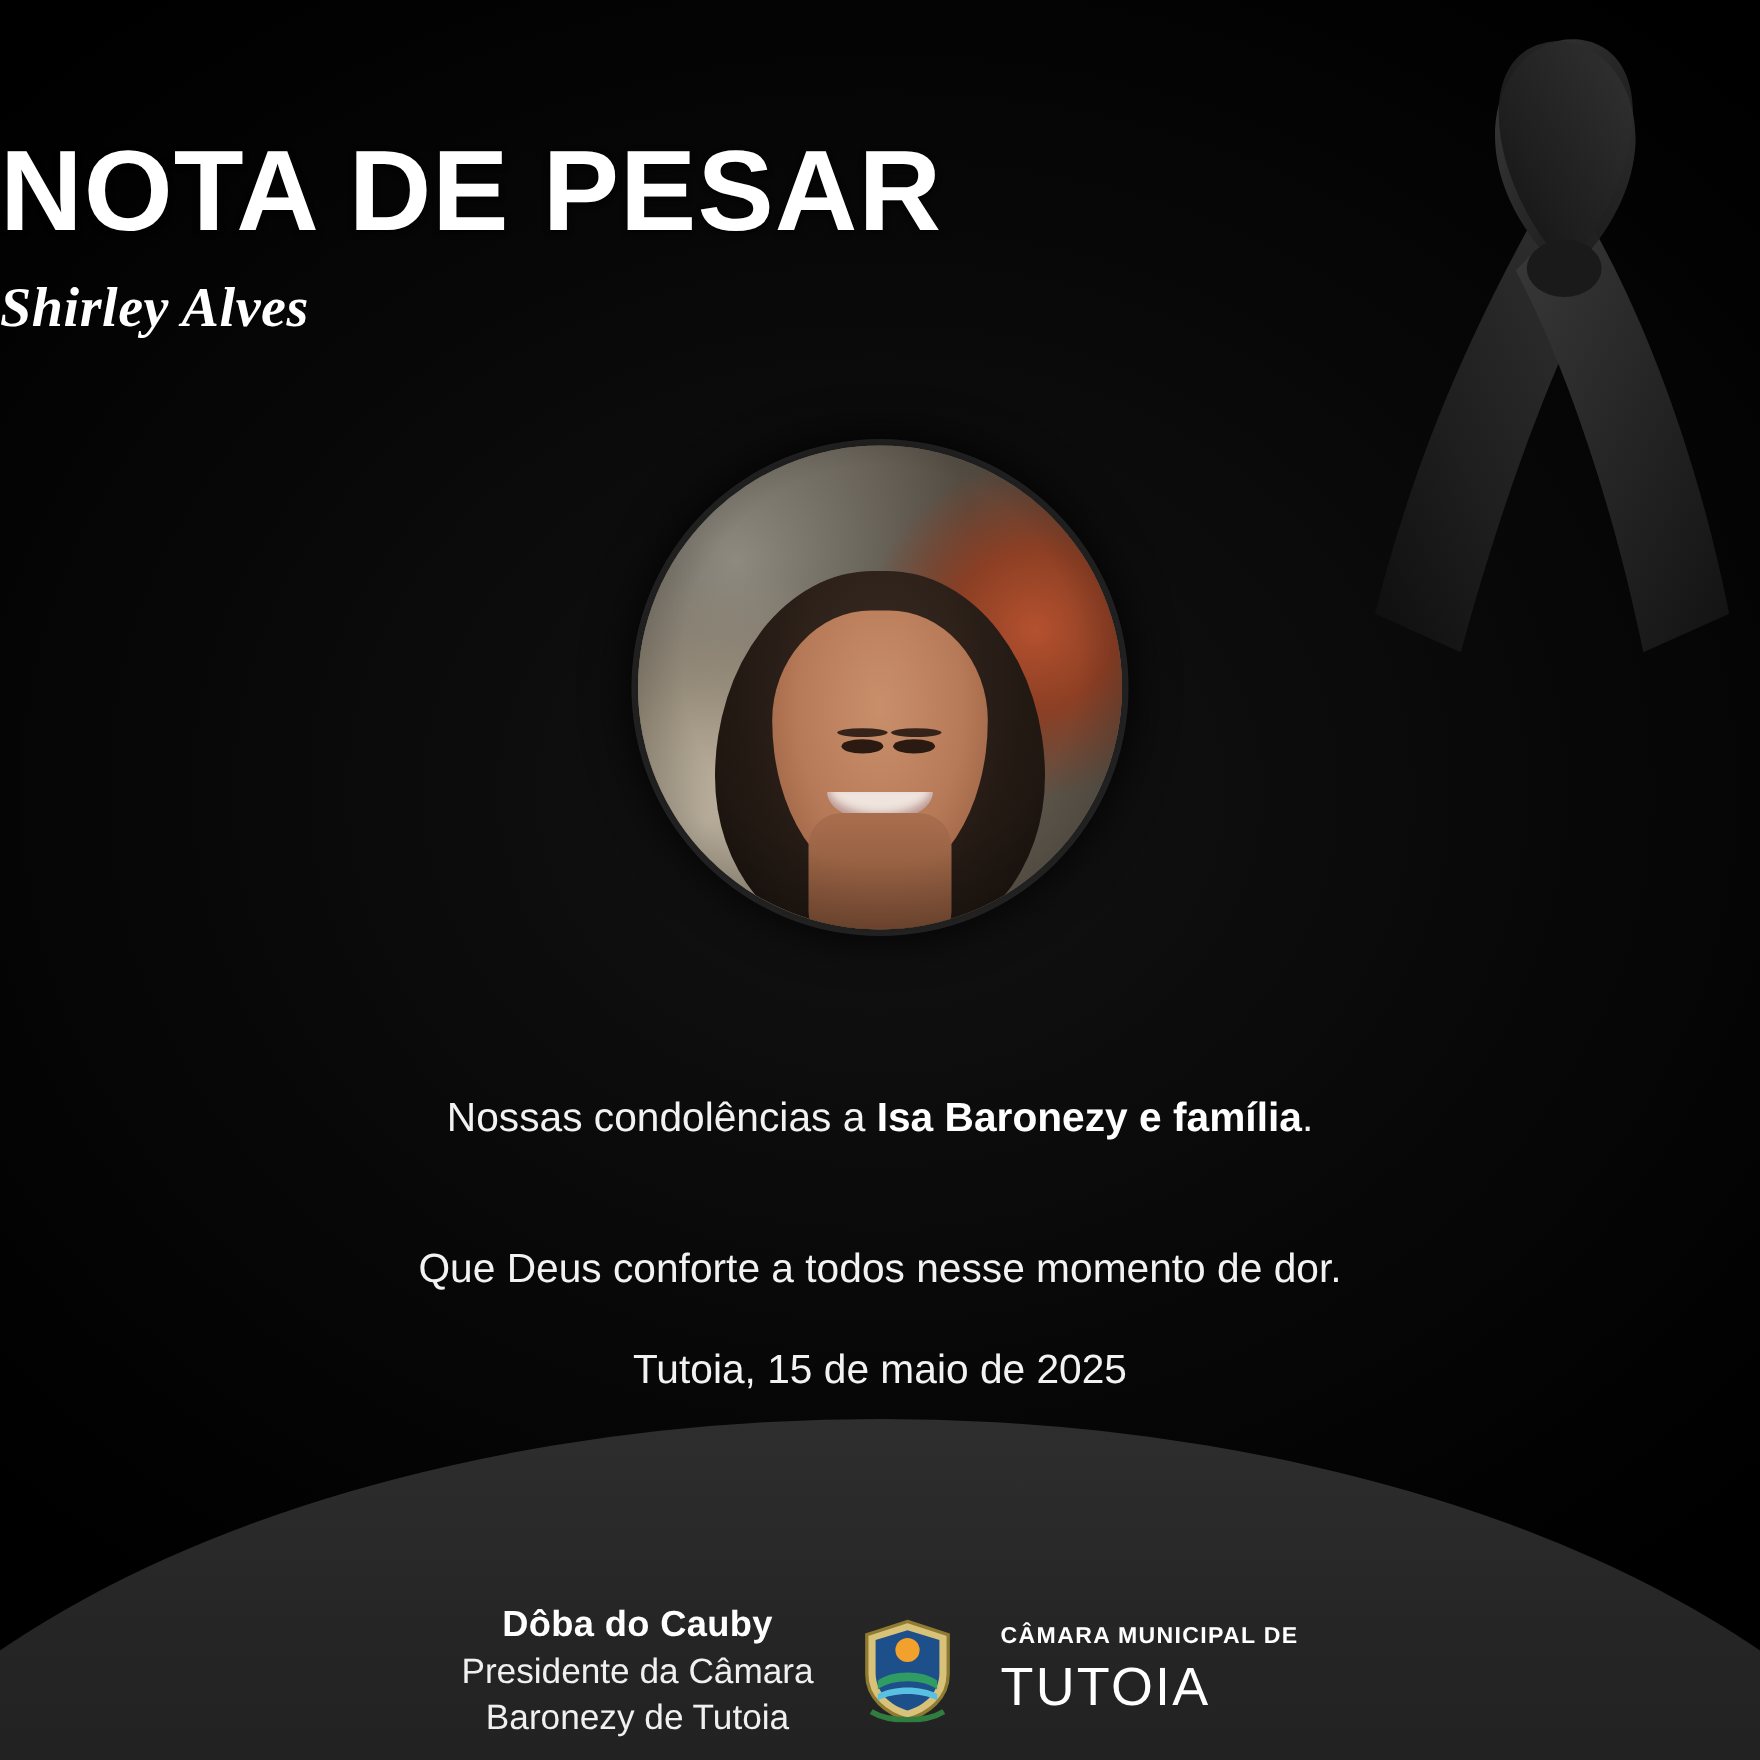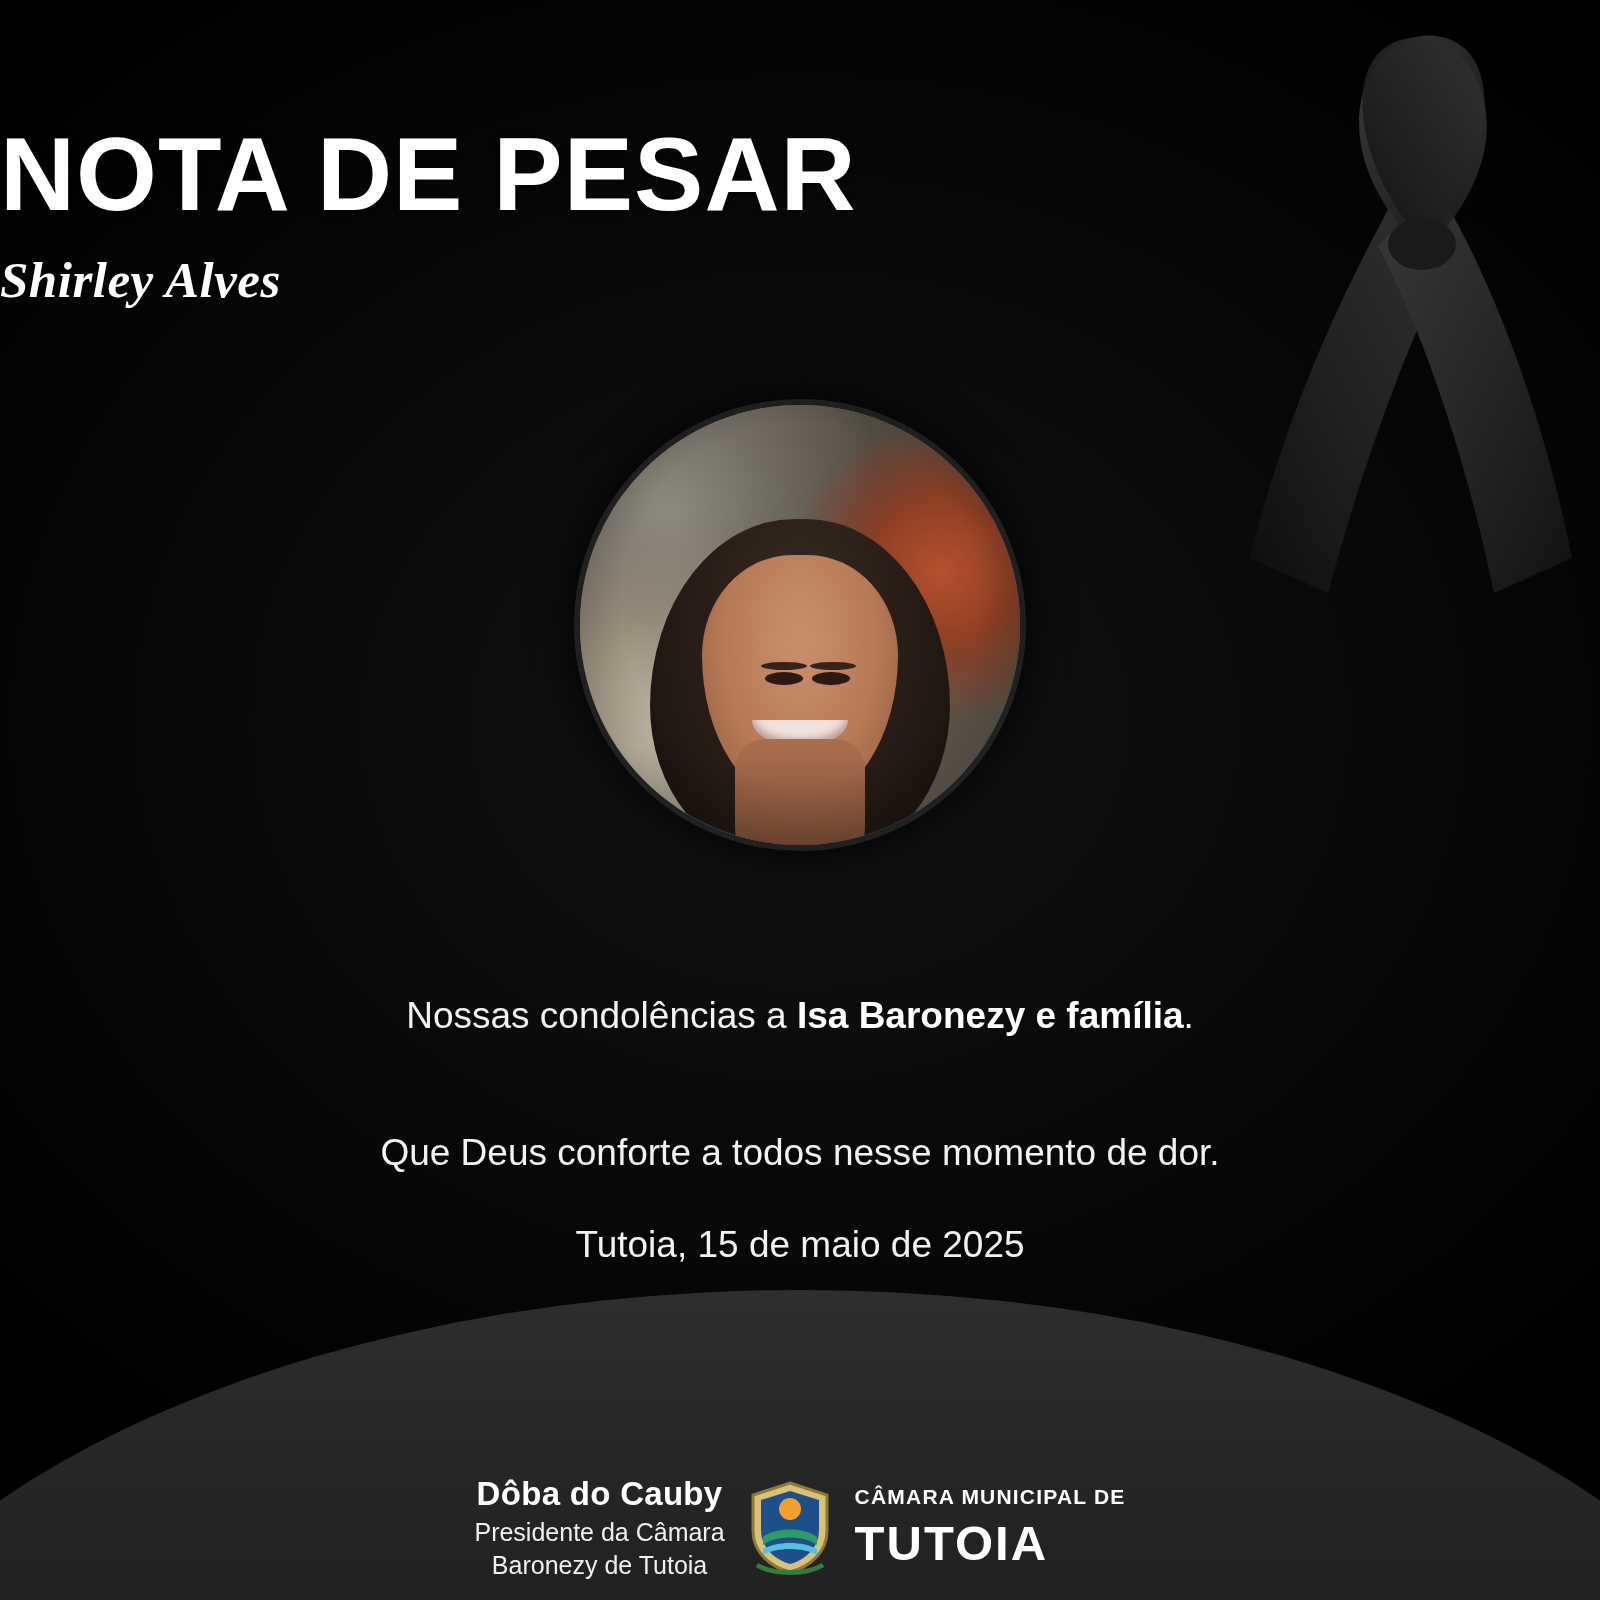--- a/index.html
+++ b/index.html
@@ -186,34 +186,34 @@
     background: linear-gradient(180deg, #2e2e2e 0%, #252525 35%, #1b1b1b 100%);
   }
   .footer {
     position: absolute;
     left: 0;
     bottom: 18px;
     width: 100%;
     display: flex;
     align-items: center;
     justify-content: center;
-    gap: 22px;
+    gap: 42px;
   }
   .footer-left {
     text-align: center;
     line-height: 1.32;
   }
   .footer-left .name {
     font-size: 33px;
     font-weight: bold;
     color: #ffffff;
     letter-spacing: 0.3px;
   }
   .footer-left .role {
-    font-size: 25px;
+    font-size: 32px;
     color: #f0f0f0;
   }
 
   
   .crest {
     width: 86px;
     height: 96px;
     position: relative;
     flex: 0 0 auto;
   }
@@ -223,21 +223,21 @@
     line-height: 1;
   }
   .logo-text .small {
     font-size: 21px;
     font-weight: bold;
     letter-spacing: 1.2px;
     color: #ffffff;
   }
   .logo-text .big {
     font-size: 49px;
-    font-weight: bold;
+    font-weight: normal;
     letter-spacing: 2px;
     color: #ffffff;
     margin-top: 12px;
   }
 </style>
 </head>
 <body>
 
 <div id="card">
 

